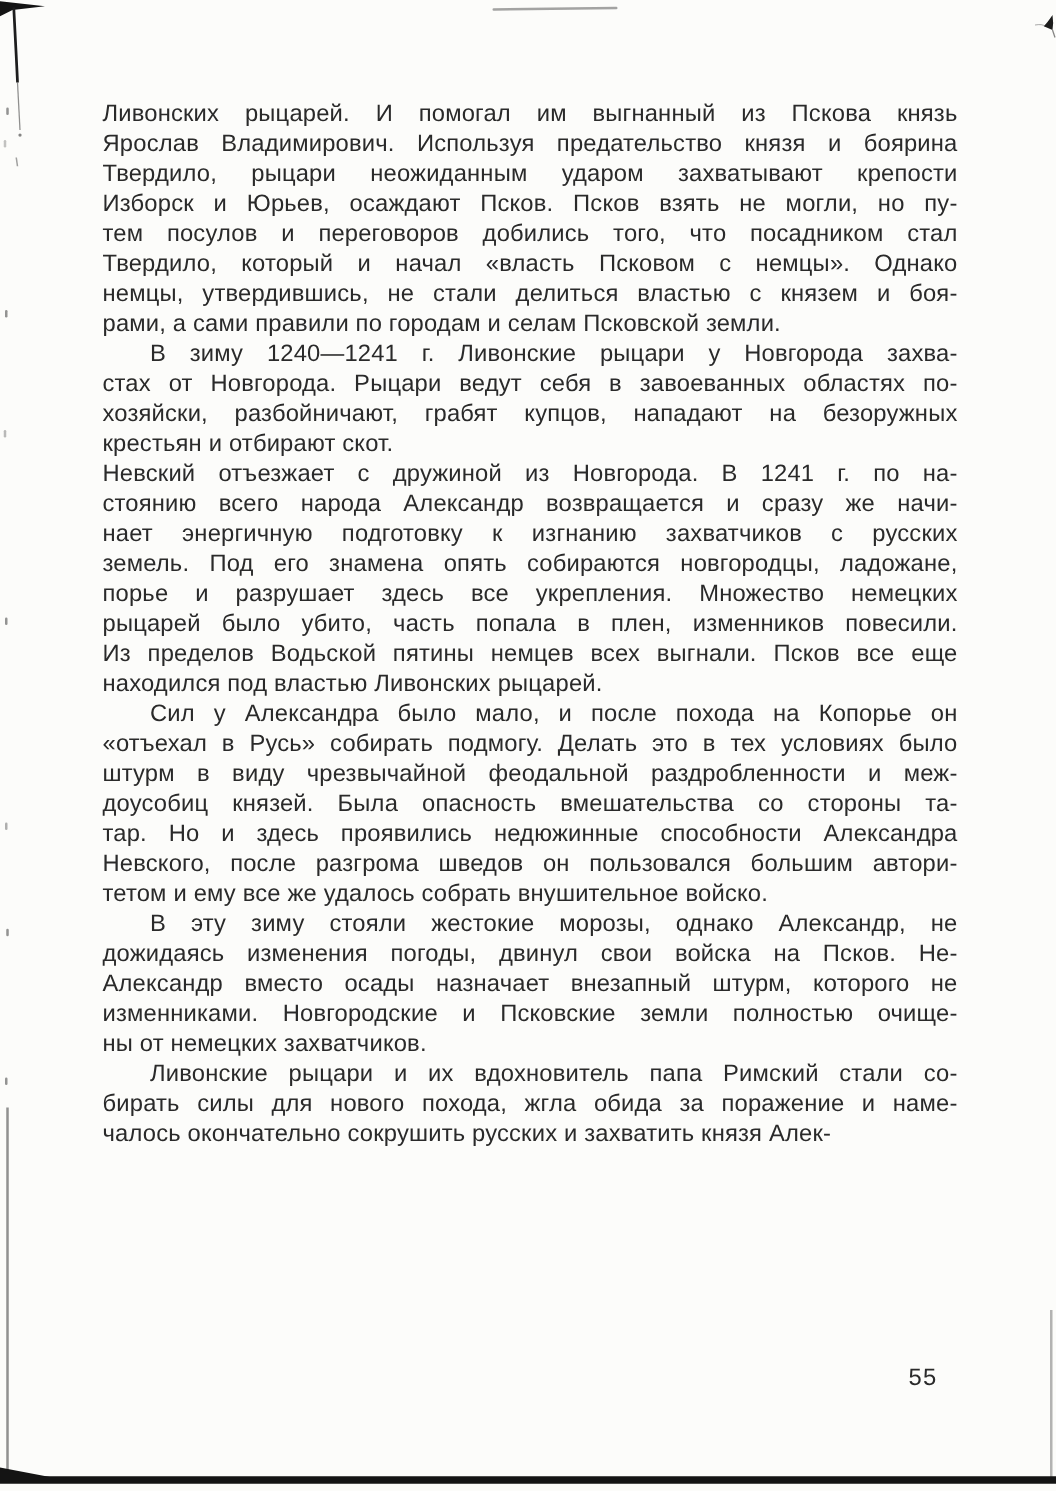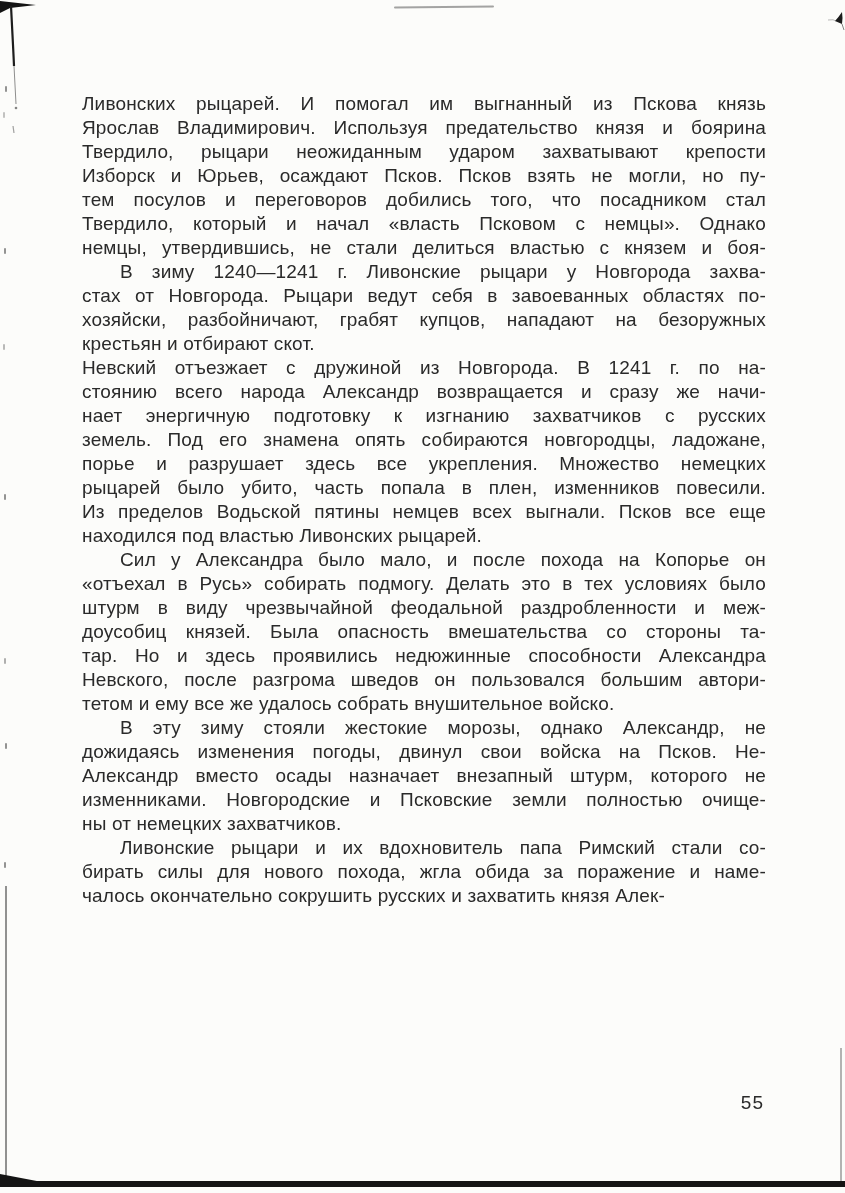--- a/index.html
+++ b/index.html
@@ -11,39 +11,39 @@
   html, body { width: 845px; height: 1193px; }
   body {
     position: relative;
     background: var(--paper);
     overflow: hidden;
     font-family: "Liberation Sans", sans-serif;
   }
   .text-block {
     position: absolute;
     left: 82px;
-    top: 92px;
+    top: 80px;
     width: 684px;
   }
   .line {
     font-family: "Liberation Sans", sans-serif;
     font-size: 19px;
     line-height: 24px;
     color: var(--text);
     letter-spacing: 0.15px;
     text-align: justify;
     text-align-last: justify;
     white-space: normal;
   }
   .line.last { text-align-last: left; }
   .line.indent { text-indent: 38px; }
   .pagenum {
     position: absolute;
     top: 1092px;
-    left: 614px;
+    left: 600px;
     width: 150px;
     text-align: right;
     font-size: 19px;
     line-height: 22px;
     color: var(--text);
     letter-spacing: 1px;
   }
   
   .artifact { position: absolute; pointer-events: none; }
   .corner-svg { left: 0; top: 0; }
@@ -107,20 +107,21 @@
 <div class="artifact edge-line-right"></div>
 
 <div class="text-block">
     <div class="line">Ливонских рыцарей. И помогал им выгнанный из Пскова князь</div>
     <div class="line">Ярослав Владимирович. Используя предательство князя и боярина</div>
     <div class="line">Твердило, рыцари неожиданным ударом захватывают крепости</div>
     <div class="line">Изборск и Юрьев, осаждают Псков. Псков взять не могли, но пу-</div>
     <div class="line">тем посулов и переговоров добились того, что посадником стал</div>
     <div class="line">Твердило, который и начал «власть Псковом с немцы». Однако</div>
     <div class="line">немцы, утвердившись, не стали делиться властью с князем и боя-</div>
+    <div class="line last">рами, а сами правили по городам и селам Псковской земли.</div>
     <div class="line indent">В зиму 1240—1241 г. Ливонские рыцари у Новгорода захва-</div>
     <div class="line">стах от Новгорода. Рыцари ведут себя в завоеванных областях по-</div>
     <div class="line">хозяйски, разбойничают, грабят купцов, нападают на безоружных</div>
     <div class="line last">крестьян и отбирают скот.</div>
     <div class="line">Невский отъезжает с дружиной из Новгорода. В 1241 г. по на-</div>
     <div class="line">стоянию всего народа Александр возвращается и сразу же начи-</div>
     <div class="line">нает энергичную подготовку к изгнанию захватчиков с русских</div>
     <div class="line">земель. Под его знамена опять собираются новгородцы, ладожане,</div>
     <div class="line">порье и разрушает здесь все укрепления. Множество немецких</div>
     <div class="line">рыцарей было убито, часть попала в плен, изменников повесили.</div>

